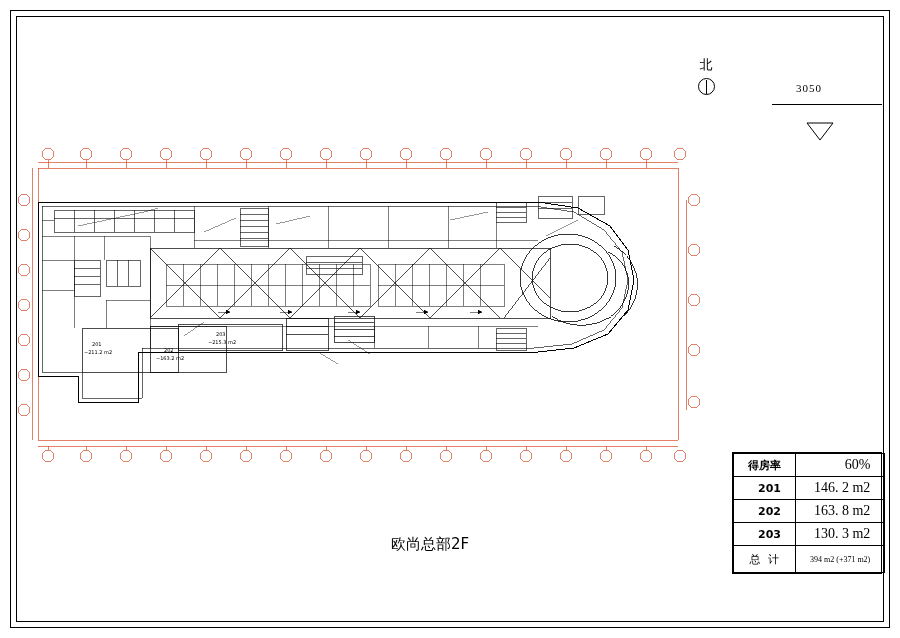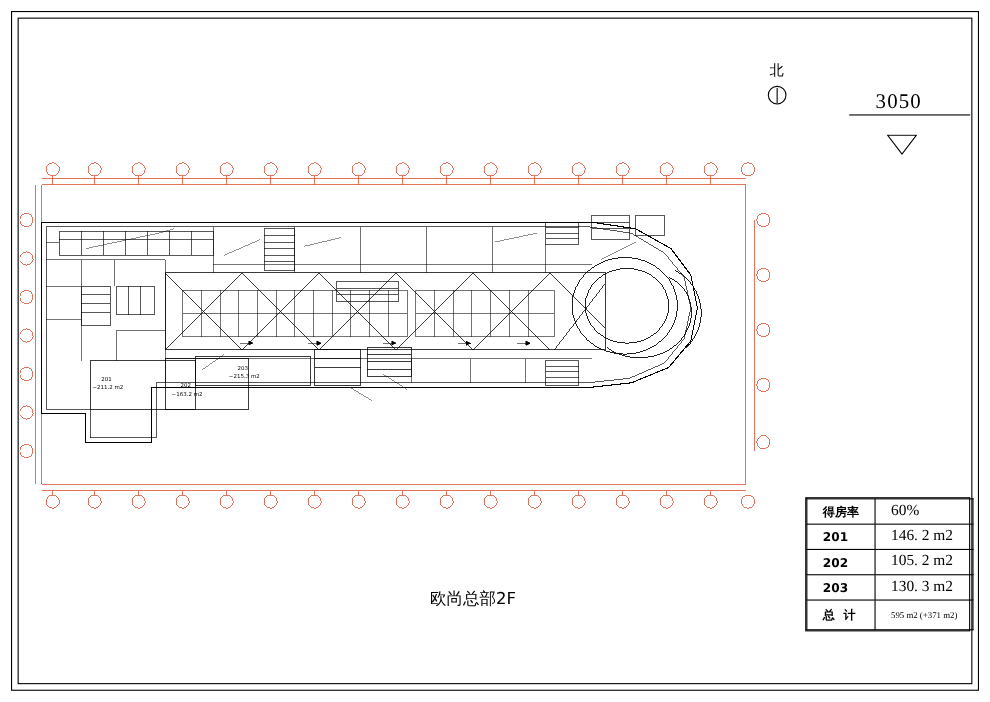--- a/index.html
+++ b/index.html
@@ -74,21 +74,21 @@
     position: absolute;
     left: 772px;
     top: 82px;
     width: 110px;
     height: 50px;
   }
   .elev-text {
     position: absolute;
     left: 24px;
     top: 0px;
-    font-size: 19px;
+    font-size: 11px;
     font-family: "Liberation Serif", serif;
     color: #000;
     letter-spacing: 1px;
   }
   .elev-line {
     position: absolute;
     left: 0px;
     top: 22px;
     width: 110px;
     height: 0;
@@ -142,36 +142,36 @@
   .legend table {
     border-collapse: collapse;
     width: 100%;
   }
   .legend td {
     border: 1px solid #000;
     height: 22px;
     font-size: 11px;
     font-family: "DejaVu Sans", sans-serif;
     color: #000;
-    text-align: left;
+    text-align: right;
     padding: 0 14px;
     white-space: nowrap;
   }
   .legend td.k {
     width: 54px;
     font-weight: bold;
   }
   .legend td.v {
     font-family: "Liberation Serif", serif;
     font-size: 14px;
   }
   .legend tr.total td {
     height: 26px;
   }
-  .legend tr.total td.k { font-weight: bold; letter-spacing: 2px; }
+  .legend tr.total td.k { font-weight: normal; letter-spacing: 2px; }
   .legend tr.total td.v { font-size: 8px; }
 </style>
 </head>
 <body>
 
 <div id="sheet">
 
   <div class="frame-outer"></div>
   <div class="frame-inner"></div>
 
@@ -472,27 +472,27 @@
         <tr>
           <td class="k">得房率</td>
           <td class="v">60%</td>
         </tr>
         <tr>
           <td class="k">201</td>
           <td class="v">146. 2  m2</td>
         </tr>
         <tr>
           <td class="k">202</td>
-          <td class="v">105. 2  m2</td>
+          <td class="v">163. 8  m2</td>
         </tr>
         <tr>
           <td class="k">203</td>
           <td class="v">130. 3  m2</td>
         </tr>
         <tr class="total">
           <td class="k">总 计</td>
-          <td class="v">595  m2 (+371 m2)</td>
+          <td class="v">394  m2 (+371 m2)</td>
         </tr>
       </tbody>
     </table>
   </div>
 
 </div>
 
 </body></html>

